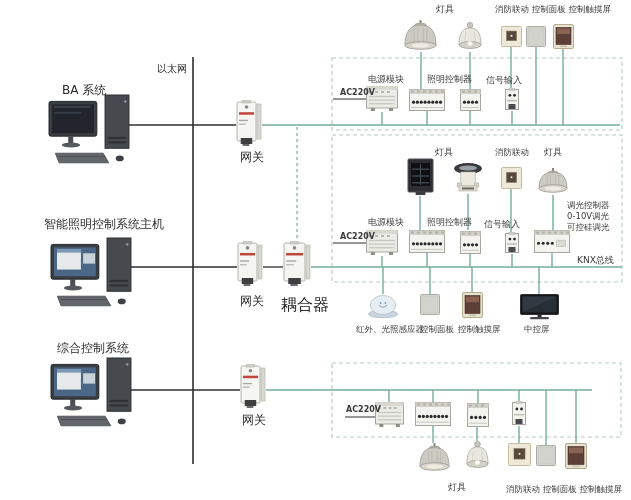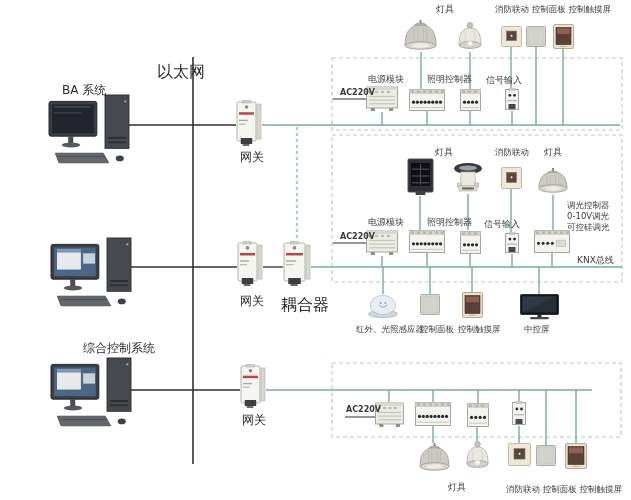--- a/index.html
+++ b/index.html
@@ -445,44 +445,45 @@
     <div class="dev" style="left: 536px; top: 445px;"><svg width="20" height="21" viewBox="0 0 20 21">
         <rect x="0.5" y="0.5" width="19" height="20" rx="1" fill="#dbdbd7" stroke="#acaca6"></rect>
         <rect x="2" y="2" width="16" height="17" fill="#d3d3ce" stroke="#c4c4be" stroke-width="0.6"></rect>
       </svg></div>
     <div class="dev" style="left: 565px; top: 443px;"><svg width="22" height="26" viewBox="0 0 22 26">
         <rect x="0.5" y="0.5" width="21" height="25" rx="1.5" fill="#e8e2d1" stroke="#b6ac8c"></rect>
         <rect x="3" y="3.5" width="16" height="18" fill="#5c4038" stroke="#473028" stroke-width="0.6"></rect>
         <rect x="4" y="4.5" width="14" height="5.72" fill="#8a6152"></rect>
         <rect x="7.699999999999999" y="22.5" width="6.6" height="1.5" fill="#c8bfa8"></rect>
       </svg></div>
-    <div class="lbl big" style="left: 157px; top: 63px; font-size: 16px;">以太网</div>
+    <div class="lbl big" style="left: 157px; top: 63px; font-size: 10px;">以太网</div>
     <div class="lbl big" style="left: 62px; top: 84px; font-size: 12px;">BA 系统</div>
     <div class="lbl big" style="left: 240px; top: 151px; font-size: 12px;">网关</div>
     <div class="lbl" style="left: 436px; top: 4px; font-size: 10px; transform: scale(0.9); transform-origin: 0px 0px;">灯具</div>
     <div class="lbl" style="left: 495px; top: 4px; font-size: 10px; transform: scale(0.85); transform-origin: 0px 0px;">消防联动  控制面板 控制触摸屏</div>
     <div class="lbl" style="left: 368px; top: 74px; font-size: 10px; transform: scale(0.9); transform-origin: 0px 0px;">电源模块</div>
     <div class="lbl" style="left: 427px; top: 74px; font-size: 10px; transform: scale(0.9); transform-origin: 0px 0px;">照明控制器</div>
     <div class="lbl" style="left: 486px; top: 75px; font-size: 10px; transform: scale(0.9); transform-origin: 0px 0px;">信号输入</div>
     <div class="lbl" style="left: 340px; top: 88px; font-size: 10px; transform: scale(0.8); transform-origin: 0px 0px; font-weight: bold;">AC220V</div>
+    <div class="lbl big" style="left: 44px; top: 218px; font-size: 12px;">智能照明控制系统主机</div>
     <div class="lbl big" style="left: 240px; top: 295px; font-size: 12px;">网关</div>
     <div class="lbl big" style="left: 281px; top: 296px; font-size: 16px;">耦合器</div>
     <div class="lbl" style="left: 435px; top: 147px; font-size: 10px; transform: scale(0.9); transform-origin: 0px 0px;">灯具</div>
     <div class="lbl" style="left: 495px; top: 147px; font-size: 10px; transform: scale(0.85); transform-origin: 0px 0px;">消防联动</div>
     <div class="lbl" style="left: 544px; top: 147px; font-size: 10px; transform: scale(0.9); transform-origin: 0px 0px;">灯具</div>
     <div class="lbl" style="left: 368px; top: 217px; font-size: 10px; transform: scale(0.9); transform-origin: 0px 0px;">电源模块</div>
     <div class="lbl" style="left: 427px; top: 217px; font-size: 10px; transform: scale(0.9); transform-origin: 0px 0px;">照明控制器</div>
     <div class="lbl" style="left: 484px; top: 219px; font-size: 10px; transform: scale(0.9); transform-origin: 0px 0px;">信号输入</div>
     <div class="lbl" style="left: 567px; top: 200px; font-size: 10px; transform: scale(0.85); transform-origin: 0px 0px;">调光控制器</div>
     <div class="lbl" style="left: 567px; top: 211px; font-size: 10px; transform: scale(0.85); transform-origin: 0px 0px;">0-10V调光</div>
     <div class="lbl" style="left: 567px; top: 222px; font-size: 10px; transform: scale(0.85); transform-origin: 0px 0px;">可控硅调光</div>
     <div class="lbl" style="left: 340px; top: 232px; font-size: 10px; transform: scale(0.8); transform-origin: 0px 0px; font-weight: bold;">AC220V</div>
     <div class="lbl" style="left: 577px; top: 255px; font-size: 10px; transform: scale(0.9); transform-origin: 0px 0px;">KNX总线</div>
     <div class="lbl" style="left: 356px; top: 324px; font-size: 10px; transform: scale(0.85); transform-origin: 0px 0px;">红外、光照感应器</div>
     <div class="lbl" style="left: 420px; top: 324px; font-size: 10px; transform: scale(0.85); transform-origin: 0px 0px;">控制面板</div>
     <div class="lbl" style="left: 458px; top: 324px; font-size: 10px; transform: scale(0.85); transform-origin: 0px 0px;">控制触摸屏</div>
     <div class="lbl" style="left: 524px; top: 324px; font-size: 10px; transform: scale(0.85); transform-origin: 0px 0px;">中控屏</div>
-    <div class="lbl big" style="left: 57px; top: 342px; font-size: 12px; margin-left: 26px;">综合控制系统</div>
+    <div class="lbl big" style="left: 57px; top: 342px; font-size: 12px;">综合控制系统</div>
     <div class="lbl big" style="left: 242px; top: 414px; font-size: 12px;">网关</div>
     <div class="lbl" style="left: 346px; top: 405px; font-size: 10px; transform: scale(0.8); transform-origin: 0px 0px; font-weight: bold;">AC220V</div>
     <div class="lbl" style="left: 448px; top: 482px; font-size: 10px; transform: scale(0.9); transform-origin: 0px 0px;">灯具</div>
     <div class="lbl" style="left: 506px; top: 484px; font-size: 10px; transform: scale(0.85); transform-origin: 0px 0px;">消防联动  控制面板 控制触摸屏</div>
   </div>
 
 </body></html>

